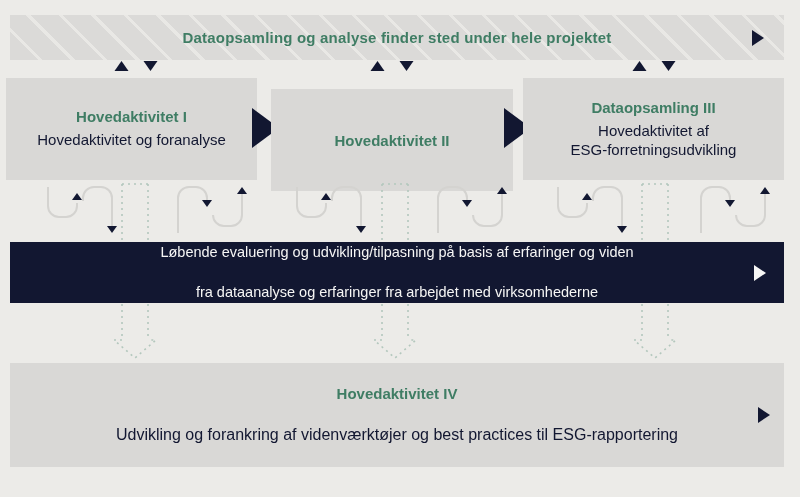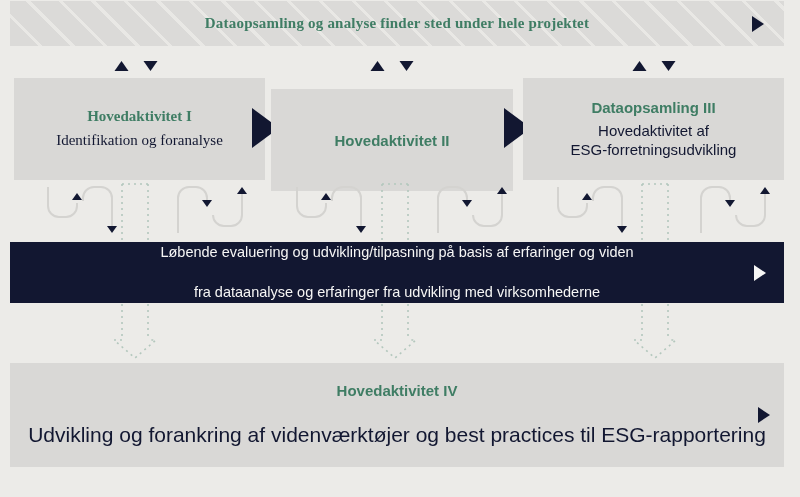--- a/index.html
+++ b/index.html
@@ -6,42 +6,42 @@
     --bg:#ECEBE8; --box:#D9D8D6; --hatch-bg:#DBDAD8; --hatch-line:#E9E8E5;
     --green:#3F7D64; --navy:#121731; --banner-text:#F6F6F5;
     --dashed:#B3C7BD; --curve:#D4D3D0;
   }
   html,body{margin:0;padding:0;}
   body{background:var(--bg);font-family:"Liberation Sans", sans-serif;}
   .canvas{position:relative;width:800px;height:497px;background:var(--bg);overflow:hidden;}
 
   
   .banner-top{
-    position:absolute;left:10px;top:1px;width:774px;height:45px;
+    position:absolute;left:10px;top:15px;width:774px;height:45px;
     background:repeating-linear-gradient(45deg, var(--hatch-bg) 0 20px, var(--hatch-line) 20px 23px);
-    display:flex;align-items:center;justify-content:center;font-family:Liberation Serif, serif;
+    display:flex;align-items:center;justify-content:center;
   }
   .banner-top-label{color:var(--green);font-weight:bold;font-size:15px;letter-spacing:.2px;}
 
   .arrow-right-sm{position:absolute;right:20px;top:50%;transform:translateY(-50%);
     width:0;height:0;border-top:8px solid transparent;border-bottom:8px solid transparent;
     border-left:12px solid var(--navy);}
   .arrow-right-sm.white{border-left-color:var(--banner-text);}
 
   
   .tri-pair{position:absolute;top:61px;display:flex;gap:15px;transform:translateX(-50%);}
   .tri-up{width:0;height:0;border-left:7px solid transparent;border-right:7px solid transparent;
     border-bottom:10px solid var(--navy);}
   .tri-down{width:0;height:0;border-left:7px solid transparent;border-right:7px solid transparent;
     border-top:10px solid var(--navy);}
 
   
   .activity-box{position:absolute;top:78px;height:102px;background:var(--box);
     display:flex;flex-direction:column;justify-content:center;align-items:center;gap:6px;text-align:center;}
-  .activity-box.b1{left:14px;width:251px;font-family:Liberation Serif, serif;}
+  .activity-box.b1{left:6px;width:251px;}
   .activity-box.b2{left:271px;width:242px;margin-top:11px;}
   .activity-box.b3{left:523px;width:261px;}
   .activity-title{color:var(--green);font-weight:bold;font-size:15px;}
   .activity-desc{color:var(--navy);font-size:15px;line-height:1.25;white-space:pre-line;}
 
   .big-arrow{position:absolute;top:108px;width:0;height:0;
     border-top:20px solid transparent;border-bottom:20px solid transparent;
     border-left:27px solid var(--navy);}
   .big-arrow.g1{left:252px;} .big-arrow.g2{left:504px;}
 
@@ -61,21 +61,21 @@
   
   .banner-eval{position:absolute;left:10px;top:242px;width:774px;height:61px;background:var(--navy);
     display:flex;flex-direction:column;justify-content:center;align-items:center;gap:20px;z-index:2;}
   .banner-eval .line{color:var(--banner-text);font-size:14.5px;line-height:1.35;}
   .banner-eval .arrow-right-sm{right:18px;}
 
   
   .box-iv{position:absolute;left:10px;top:363px;width:774px;height:104px;background:var(--box);
     display:flex;flex-direction:column;justify-content:center;align-items:center;gap:3px;text-align:center;z-index:2;}
   .box-iv .activity-title{margin-bottom:20px;text-align:right;}
-  .box-iv .line{color:var(--navy);font-size:21px;line-height:1.25;}
+  .box-iv .line{color:var(--navy);font-size:16px;line-height:1.25;}
   .box-iv .arrow-right-sm{right:14px;}
 </style>
 </head>
 <body>
 
 <div class="canvas">
 
   <div class="banner-top">
     <span class="banner-top-label">Dataopsamling og analyse finder sted under hele projektet</span>
     <span class="arrow-right-sm"></span>
@@ -89,21 +89,21 @@
     <span class="tri-up"></span>
     <span class="tri-down"></span>
   </div>
   <div class="tri-pair" style="left:654px;">
     <span class="tri-up"></span>
     <span class="tri-down"></span>
   </div>
 
   <div class="activity-box b1">
     <div class="activity-title">Hovedaktivitet I</div>
-    <div class="activity-desc">Identifikation og foranalyse</div>
+    <div class="activity-desc">Hovedaktivitet og foranalyse</div>
   </div>
   <div class="big-arrow g1"></div>
   <div class="activity-box b2">
     <div class="activity-title">Hovedaktivitet II</div>
   </div>
   <div class="big-arrow g2"></div>
   <div class="activity-box b3">
     <div class="activity-title">Dataopsamling III</div>
     <div class="activity-desc">Hovedaktivitet af
 ESG-forretningsudvikling</div>
@@ -151,21 +151,21 @@
   </svg>
   <svg class="dashed-arrow d2" width="46" height="176" viewBox="0 0 46 176">
     <path d="M10,1 H36 M10,1 V157 M36,1 V157 M10,157 H2 L23,175 L44,157 H36"></path>
   </svg>
   <svg class="dashed-arrow d3" width="46" height="176" viewBox="0 0 46 176">
     <path d="M10,1 H36 M10,1 V157 M36,1 V157 M10,157 H2 L23,175 L44,157 H36"></path>
   </svg>
 
   <div class="banner-eval">
     <div class="line">Løbende evaluering og udvikling/tilpasning på basis af erfaringer og viden</div>
-    <div class="line">fra dataanalyse og erfaringer fra udvikling med virksomhederne</div>
+    <div class="line">fra dataanalyse og erfaringer fra arbejdet med virksomhederne</div>
     <span class="arrow-right-sm white"></span>
   </div>
 
   <div class="box-iv">
     <div class="activity-title">Hovedaktivitet IV</div>
     <div class="line">Udvikling og forankring af videnværktøjer og best practices til ESG-rapportering</div>
     <span class="arrow-right-sm"></span>
   </div>
 
 </div>

